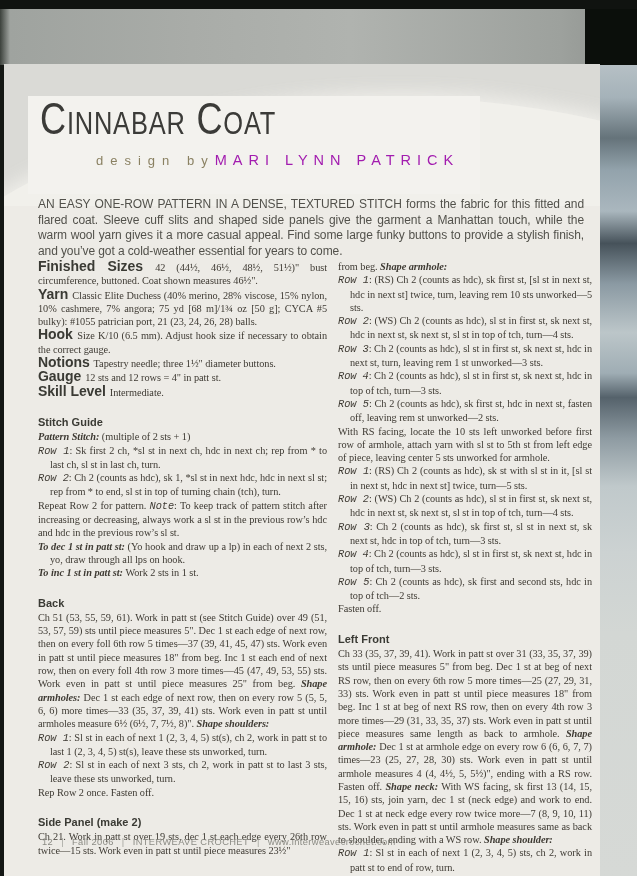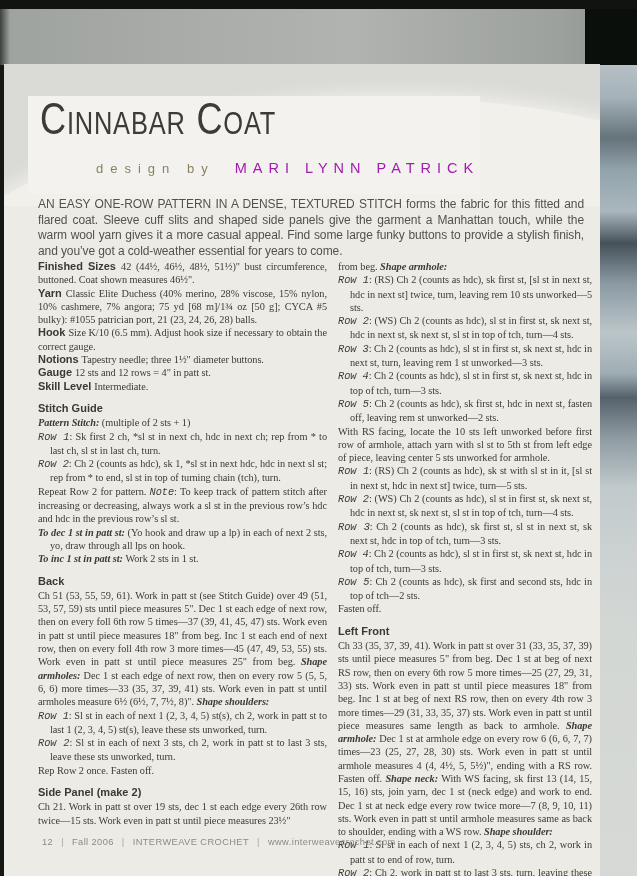--- a/index.html
+++ b/index.html
@@ -26,38 +26,38 @@
     box-shadow:inset 14px 0 16px -12px rgba(40,40,35,.35), inset -6px 0 8px -6px rgba(60,60,55,.25);}
   .header-gray{position:absolute;left:0;top:0;width:100%;height:142px;background:#dadad6;overflow:hidden;}
   .curve-white{position:absolute;left:-180px;top:34px;width:1150px;height:720px;border-radius:50%;
     background:#f1f0eb;box-shadow:0 0 18px 6px rgba(241,240,235,.9);}
   .title-box{position:absolute;left:24px;top:32px;width:452px;height:98px;background:#f3f2ee;}
   .below-header{position:absolute;left:0;top:142px;width:100%;height:670px;background:#edebe6;}
   
   .title{position:absolute;left:36px;top:30px;
     font-family:"Liberation Sans",sans-serif;font-weight:400;font-size:44px;color:#3b3b38;
     font-variant:small-caps;letter-spacing:1px;transform:scaleX(.82);transform-origin:left top;white-space:nowrap;}
-  .byline{position:absolute;left:92px;top:96px;display:flex;align-items:baseline;gap:20px;
+  .byline{position:absolute;left:92px;top:88px;display:flex;align-items:baseline;
     font-family:"Liberation Sans",sans-serif;white-space:nowrap;}
   .byline .prefix{font-size:13px;letter-spacing:7px;color:#8a8162;}
   .byline .name{font-size:14.5px;letter-spacing:6px;color:#a21caf;}
   
   .intro{position:absolute;left:34px;top:133px;width:546px;
     font-family:"Liberation Sans",sans-serif;font-size:12px;line-height:15.6px;
     color:#52514b;letter-spacing:-.1px;text-align:justify;}
   
   .columns{position:absolute;left:34px;top:196px;width:554px;display:flex;gap:11px;}
   .col{font-size:10.3px;line-height:13.3px;color:#3e3a33;text-align:justify;letter-spacing:-.05px;}
   .col-left{width:289px;}
   .col-right{width:254px;}
   .para{margin:0 0 0 0;}
   .hang{padding-left:12px;text-indent:-12px;}
   .sec-heading{font-family:"Liberation Sans",sans-serif;font-weight:bold;font-size:11px;color:#3a3a34;
-    margin-top:9px;margin-bottom:1px;text-align:left;letter-spacing:0;}
-  .run-b{font-family:"Liberation Sans",sans-serif;font-weight:bold;font-size:11px;color:#3a3a34;}
+    margin-top:17px;margin-bottom:1px;text-align:left;letter-spacing:0;}
+  .run-b{font-family:"Liberation Sans",sans-serif;font-weight:bold;font-size:14px;color:#3a3a34;}
   .run-i{font-style:italic;font-family:Liberation Mono, monospace;}
   .run-bi{font-weight:bold;font-style:italic;}
   
   .footer{position:absolute;left:38px;top:773px;
     font-family:"Liberation Sans",sans-serif;font-size:9.3px;color:#8b8b84;letter-spacing:.4px;
     display:flex;gap:8px;align-items:center;}
   .footer .sep{color:#a5a59e;}
 </style>
 </head>
 <body>

